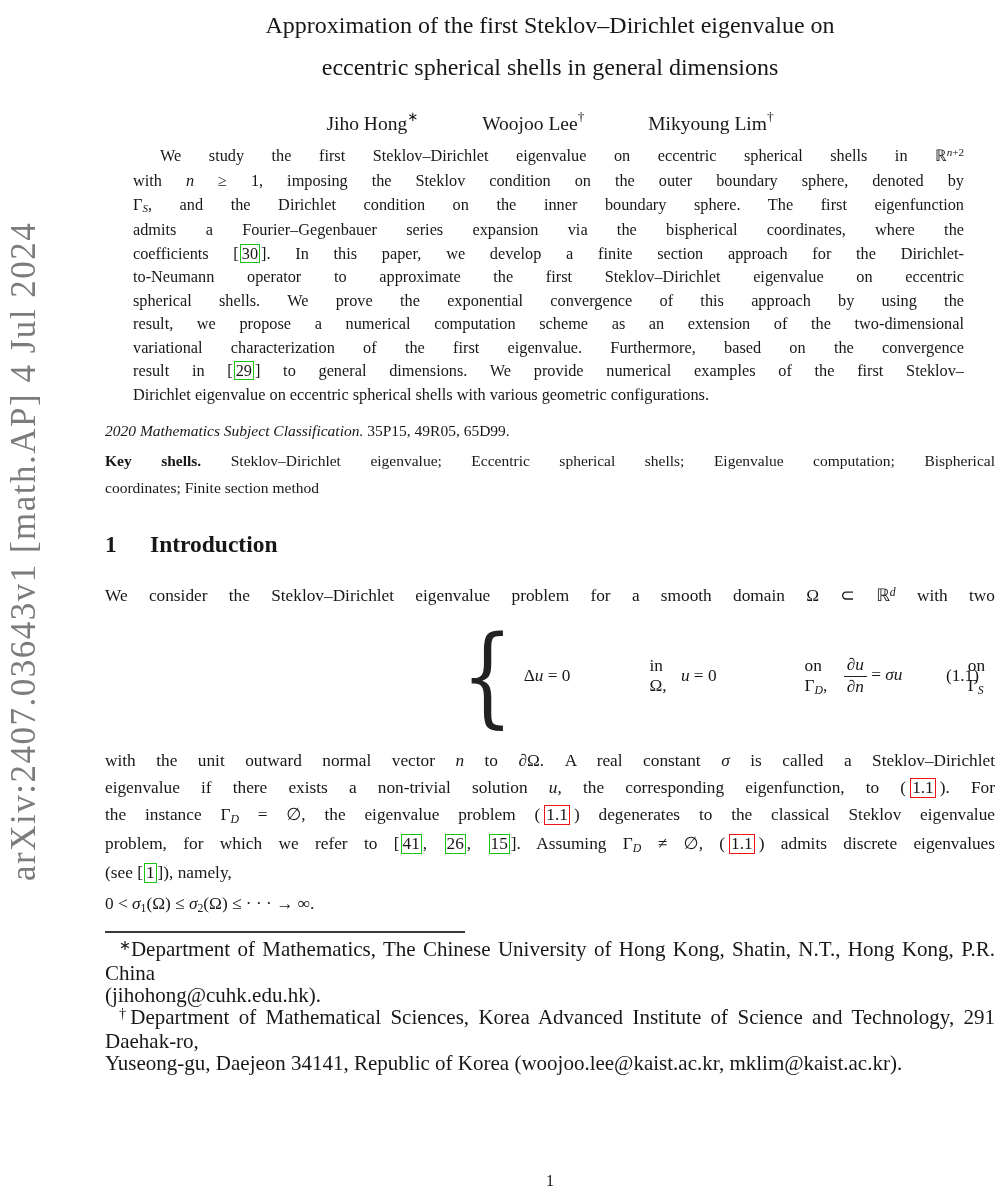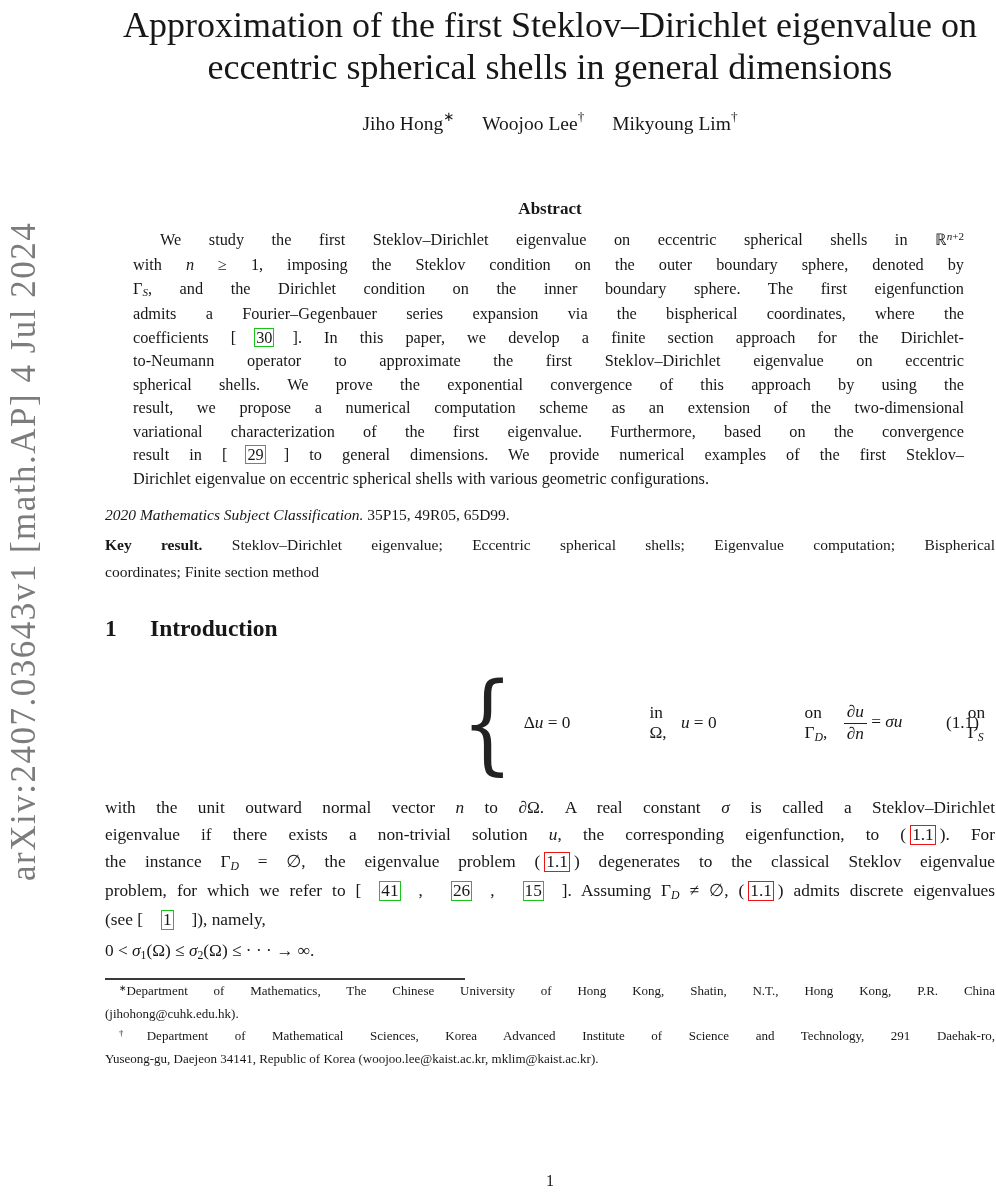--- a/index.html
+++ b/index.html
@@ -2,106 +2,106 @@
 <html><head>
 <meta charset="utf-8">
 <style>
   html,body{margin:0;padding:0;background:#ffffff;}
   .page{position:relative;width:996px;height:1200px;background:#ffffff;overflow:hidden;
         font-family:"Liberation Serif",serif;color:#171717;}
   .watermark{position:absolute;left:4px;top:152px;height:798px;writing-mode:vertical-rl;
         transform:rotate(180deg);font-size:35px;letter-spacing:1.5px;color:#7c7c7c;
         text-align:center;white-space:nowrap;}
   .content{position:absolute;left:105px;top:0;width:890px;}
-  .title{font-size:36px;font-weight:400;text-align:center;line-height:42px;margin:4px 0 0 0;}
-  .authors{display:flex;justify-content:center;gap:28px;font-size:19.5px;margin-top:22px;}
+  .title{font-size:24px;font-weight:400;text-align:center;line-height:42px;margin:4px 0 0 0;}
+  .authors{display:flex;justify-content:center;gap:64px;font-size:19.5px;margin-top:22px;}
   .author sup{font-size:68%;position:relative;top:-1px;}
   .abs-heading{text-align:center;font-weight:bold;font-size:17px;margin-top:64px;}
   .abs-body{margin:9px 31px 0 28px;font-size:16.3px;line-height:23.5px;}
   .tline{text-align:justify;text-align-last:justify;}
   .tline.last{text-align-last:auto;}
   .tline.ind{text-indent:27px;}
   .msc{margin-top:16px;font-size:15.5px;}
   .keywords{margin-top:8px;font-size:15.5px;line-height:26.5px;}
   .it{font-style:italic;}
   .b{font-weight:bold;}
   .mi{font-style:italic;}
   .sup{font-size:68%;position:relative;top:-0.45em;}
   .sub{font-size:68%;position:relative;top:0.22em;}
   .sup.mi,.sub.mi{font-style:italic;}
-  .cite{display:inline-block;border:1.5px solid #18c418;line-height:1.05;padding:0 1px;margin:0 18px;}
+  .cite{display:inline-block;border:1.5px solid #18c418;line-height:1.05;padding:0 1px;margin:0 1px;}
   .ref{display:inline-block;border:1.5px solid #ee1414;line-height:1.05;padding:0 1px;margin:0 4px;}
   .section-heading{margin:30px 0 0 0;font-size:23.5px;font-weight:bold;display:flex;}
   .secnum{width:45px;}
   .para{font-size:17.3px;line-height:27px;}
   .para.p1{margin-top:24px;}
   .para.p2{margin-top:14px;}
   .equation{position:relative;margin-top:8px;height:114px;font-size:17.3px;}
   .cases{position:absolute;left:348px;top:0;height:114px;display:flex;align-items:center;}
   .brace{font-family:"DejaVu Serif",serif;font-size:108px;line-height:100px;font-weight:300;
          transform:scaleX(0.75);color:#222;}
   .rows{display:flex;flex-direction:row;margin-left:2px;}
   .eqrow{display:flex;align-items:center;min-height:30px;}
   .eqrow.tall{min-height:54px;}
   .eqrow .lhs{width:140px;}
   .frac{display:inline-flex;flex-direction:column;text-align:center;vertical-align:middle;line-height:1.2;}
   .fnum{padding:0 3px;}
   .fden{border-top:1.4px solid #222;padding:0 3px;}
   .eqnum{position:absolute;right:16px;top:47px;}
   .display-math{font-size:17.3px;margin-top:4px;line-height:27px;}
   .footnote-rule{margin-top:12px;width:360px;border-top:2px solid #3a3a3a;height:0;}
-  .footnotes{font-size:13px;line-height:22px;}
+  .footnotes{margin-top:5px;font-size:21px;line-height:22px;}
   .fnote .tline.ind{text-indent:14px;}
   .page-number{position:absolute;left:0;top:1172px;width:890px;text-align:center;font-size:16px;}
 </style>
 </head>
 <body>
 
 <div class="page">
   <div class="watermark">arXiv:2407.03643v1  [math.AP]  4 Jul 2024</div>
 
   <div class="content">
     <h1 class="title"><span>Approximation of the first Steklov–Dirichlet eigenvalue on</span><br>
       <span>eccentric spherical shells in general dimensions</span></h1>
 
     <div class="authors" id="authors">
         <span class="author">Jiho Hong<sup>∗</sup></span>
         <span class="author">Woojoo Lee<sup>†</sup></span>
         <span class="author">Mikyoung Lim<sup>†</sup></span>
       </div>
 
     <div>
-      <div class="abs-heading">Abstract</div>
       <div class="abs-body">
           <div class="tline ind">We study the first Steklov–Dirichlet eigenvalue on eccentric spherical shells in ℝ<span class="sup"><span class="mi">n</span>+2</span></div>
           <div class="tline">with <span class="mi">n</span> ≥ 1, imposing the Steklov condition on the outer boundary sphere, denoted by</div>
           <div class="tline">Γ<span class="sub mi">S</span>, and the Dirichlet condition on the inner boundary sphere.  The first eigenfunction</div>
           <div class="tline">admits a Fourier–Gegenbauer series expansion via the bispherical coordinates, where the</div>
           <div class="tline">coefficients [<span class="cite">30</span>].  In this paper, we develop a finite section approach for the Dirichlet-</div>
           <div class="tline">to-Neumann operator to approximate the first Steklov–Dirichlet eigenvalue on eccentric</div>
           <div class="tline">spherical shells.  We prove the exponential convergence of this approach by using the</div>
           <div class="tline">result, we propose a numerical computation scheme as an extension of the two-dimensional</div>
           <div class="tline">variational characterization of the first eigenvalue.  Furthermore, based on the convergence</div>
           <div class="tline">result in [<span class="cite">29</span>] to general dimensions.  We provide numerical examples of the first Steklov–</div>
           <div class="tline last">Dirichlet eigenvalue on eccentric spherical shells with various geometric configurations.</div>
         </div>
     </div>
 
     <div class="msc"><span class="it">2020 Mathematics Subject Classification.</span> 35P15, 49R05, 65D99.</div>
     <div class="keywords">
-        <div class="tline"><span class="b">Key result.</span>  Steklov–Dirichlet eigenvalue; Eccentric spherical shells; Eigenvalue computation; Bispherical</div>
+        <div class="tline"><span class="b">Key shells.</span>  Steklov–Dirichlet eigenvalue; Eccentric spherical shells; Eigenvalue computation; Bispherical</div>
         <div class="tline last">coordinates; Finite section method</div>
       </div>
 
     <h2 class="section-heading">
       <span class="secnum">1</span>
       <span>Introduction</span>
     </h2>
 
     <div class="para p1">
+        <div class="tline">We consider the Steklov–Dirichlet eigenvalue problem for a smooth domain Ω ⊂ ℝ<span class="sup mi">d</span> with two</div>
       </div>
 
     <div class="equation">
       <div class="cases">
         <span class="brace">{</span>
         <div class="rows" id="eq-rows">
             <div class="eqrow">
               <span class="lhs">Δ<span class="mi">u</span> = 0</span>
               <span class="cond">in Ω,</span>
             </div>

